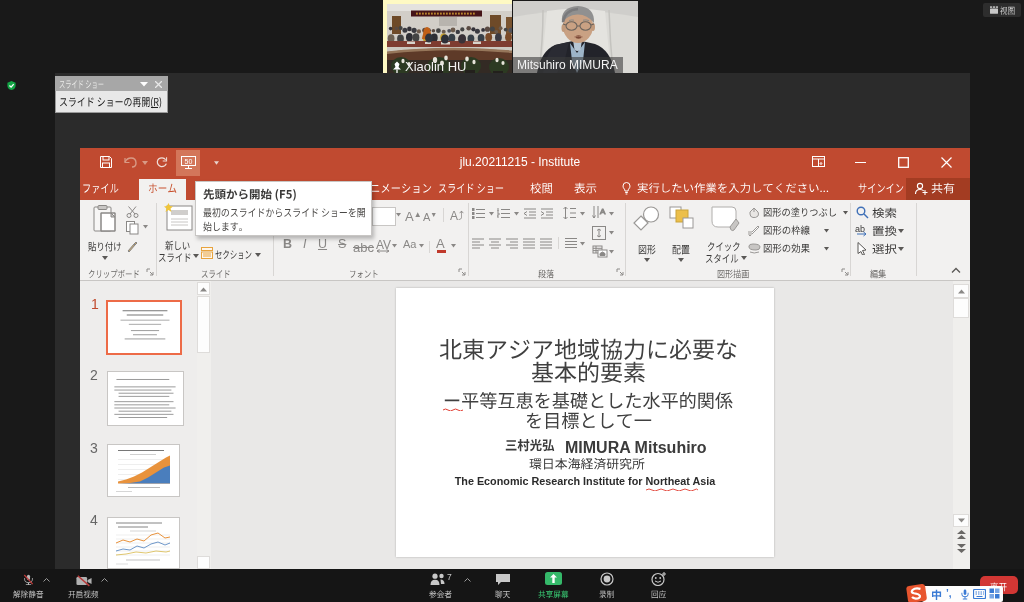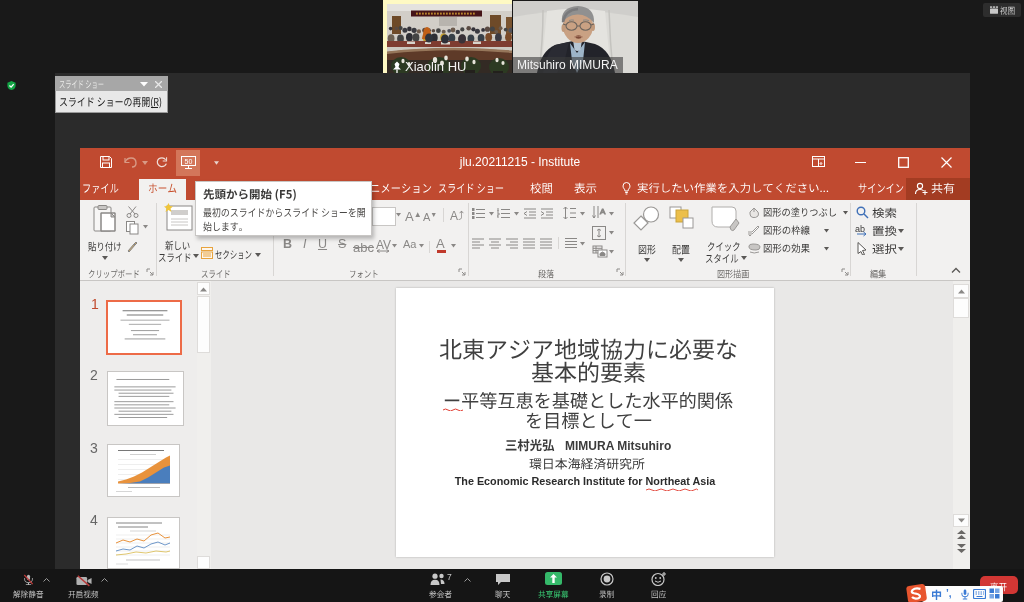--- a/index.html
+++ b/index.html
@@ -609,21 +609,21 @@
   </svg>
 <svg style="position:absolute;left:443.0px;top:388.5px;overflow:visible" width="290" height="23">
     <path transform="translate(0,18.5)" d="M1.8 -8V-6.2C2.4 -6.3 3.4 -6.3 4.4 -6.3C5.7 -6.3 13 -6.3 14.3 -6.3C15.1 -6.3 15.9 -6.2 16.3 -6.2V-8C15.9 -8 15.2 -7.9 14.3 -7.9C13 -7.9 5.7 -7.9 4.4 -7.9C3.4 -7.9 2.4 -8 1.8 -8Z M21.3 -11.7C22 -10.3 22.7 -8.5 23 -7.4L24.2 -7.8C24 -8.9 23.2 -10.7 22.5 -12ZM31.8 -12.1C31.4 -10.8 30.5 -8.9 29.8 -7.7L31 -7.3C31.7 -8.4 32.6 -10.2 33.3 -11.7ZM19.1 -6.4V-5.1H26.5V1.5H27.9V-5.1H35.3V-6.4H27.9V-12.9H34.3V-14.3H20V-12.9H26.5V-6.4Z M46.7 -15.6C46.2 -14.1 45.2 -12.6 44.1 -11.6L44.6 -11.3V-10H38.9V-8.9H44.6V-7.2H37.1V-6H48.3V-4.3H37.7V-3.1H48.3V-0.2C48.3 0.1 48.2 0.1 47.9 0.2C47.6 0.2 46.5 0.2 45.3 0.1C45.5 0.5 45.7 1.1 45.8 1.5C47.3 1.5 48.3 1.4 48.9 1.3C49.5 1 49.7 0.6 49.7 -0.2V-3.1H53.1V-4.3H49.7V-6H53.6V-7.2H46V-8.9H51.9V-10H46V-11.3H45.7C46.1 -11.7 46.5 -12.2 46.8 -12.8H48.1C48.6 -12.1 49.1 -11.2 49.3 -10.6L50.5 -11.1C50.3 -11.6 49.9 -12.2 49.5 -12.8H53.4V-14H47.5C47.7 -14.4 47.9 -14.9 48 -15.3ZM40.3 -2.3C41.5 -1.5 42.8 -0.4 43.4 0.5L44.4 -0.4C43.8 -1.2 42.5 -2.4 41.3 -3.1ZM39.6 -15.6C39 -14 38 -12.4 36.9 -11.3C37.2 -11.1 37.7 -10.7 38 -10.5C38.6 -11.1 39.2 -11.9 39.7 -12.8H40.4C40.8 -12.1 41.1 -11.2 41.2 -10.7L42.4 -11.2C42.3 -11.6 42.1 -12.2 41.8 -12.8H45.1V-14H40.4C40.6 -14.4 40.8 -14.8 40.9 -15.3Z M55.3 -0.6V0.6H71.6V-0.6H67.1C67.5 -3.2 68 -7.3 68.3 -10.3H60.9L61.4 -13H71.1V-14.4H55.9V-13H60C59.4 -9.8 58.5 -5.5 57.8 -3L59.3 -2.8L59.5 -3.8H66.1C66 -2.6 65.8 -1.6 65.7 -0.6ZM60.7 -9.1H66.8C66.6 -7.8 66.5 -6.4 66.3 -5.1H59.8C60.1 -6.3 60.4 -7.7 60.7 -9.1Z M78 -3.6V-0.6C78 0.9 78.5 1.2 80.4 1.2C80.8 1.2 83.4 1.2 83.8 1.2C85.3 1.2 85.7 0.7 85.9 -1.4C85.5 -1.5 85 -1.7 84.7 -1.9C84.6 -0.3 84.5 -0 83.7 -0C83.1 -0 80.9 -0 80.5 -0C79.5 -0 79.4 -0.1 79.4 -0.6V-3.6ZM85.5 -3.1C86.8 -2 88.2 -0.4 88.7 0.7L89.9 0C89.4 -1.1 87.9 -2.7 86.6 -3.7ZM75.7 -3.6C75.3 -2.2 74.5 -0.8 73.2 0L74.3 0.9C75.7 -0 76.4 -1.7 76.9 -3.2ZM76.6 -7.7H80.9V-6.1H76.6ZM82.2 -7.7H86.5V-6.1H82.2ZM76.6 -10.2H80.9V-8.7H76.6ZM82.2 -10.2H86.5V-8.7H82.2ZM74 -14V-12.7H80.9V-11.3H75.3V-5H80.1L79.3 -4.3C80.5 -3.6 81.8 -2.6 82.5 -1.9L83.4 -2.8C82.8 -3.5 81.4 -4.5 80.3 -5H87.8V-11.3H82.2V-12.7H89.1V-14H82.2V-15.5H80.9V-14Z M106.6 -8.2 106 -9.5C105.5 -9.3 105.1 -9.1 104.6 -8.8C103.6 -8.4 102.5 -7.9 101.3 -7.3C101 -8.4 100 -9 98.8 -9C98.1 -9 97 -8.8 96.3 -8.3C96.9 -9.1 97.5 -10.2 98 -11.2C99.9 -11.2 102.2 -11.4 104 -11.7L104 -13.1C102.3 -12.7 100.3 -12.6 98.5 -12.5C98.7 -13.4 98.9 -14.1 99 -14.6L97.5 -14.8C97.5 -14.1 97.3 -13.2 97 -12.5L95.9 -12.4C95 -12.4 93.8 -12.5 92.8 -12.6V-11.2C93.8 -11.2 95 -11.1 95.8 -11.1H96.6C95.9 -9.6 94.7 -7.7 92.4 -5.5L93.6 -4.6C94.2 -5.3 94.7 -6 95.3 -6.5C96.1 -7.3 97.2 -7.8 98.4 -7.8C99.2 -7.8 99.8 -7.5 100 -6.7C97.9 -5.5 95.7 -4.2 95.7 -2C95.7 0.3 97.8 0.8 100.4 0.8C102 0.8 104 0.7 105.4 0.5L105.4 -1C103.8 -0.7 101.9 -0.5 100.5 -0.5C98.6 -0.5 97.2 -0.8 97.2 -2.2C97.2 -3.4 98.4 -4.4 100.1 -5.3C100.1 -4.3 100 -3.1 100 -2.4H101.4L101.3 -6C102.7 -6.6 104 -7.2 105 -7.6C105.5 -7.8 106.2 -8 106.6 -8.2Z M121.2 -15.5V-13.7H114.6V-15.5H113.2V-13.7H110.4V-12.6H113.2V-6.6H109.6V-5.5H113.6C112.5 -4.1 110.9 -3 109.4 -2.4C109.7 -2.1 110.1 -1.6 110.3 -1.3C112.1 -2.1 113.9 -3.7 115.1 -5.5H120.8C121.9 -3.8 123.7 -2.3 125.4 -1.5C125.6 -1.8 126 -2.3 126.3 -2.6C124.8 -3.2 123.2 -4.2 122.2 -5.5H126.1V-6.6H122.6V-12.6H125.3V-13.7H122.6V-15.5ZM114.6 -12.6H121.2V-11.3H114.6ZM117.1 -4.9V-3.3H113.4V-2.2H117.1V-0.2H111V1H124.8V-0.2H118.5V-2.2H122.3V-3.3H118.5V-4.9ZM114.6 -10.3H121.2V-9H114.6ZM114.6 -8H121.2V-6.6H114.6Z M135.9 -15.5V-13.5H134V-14.4H127.7V-13.2H129.8C129.6 -11.7 129.3 -10.2 129 -8.8C128.6 -7.4 128.1 -6 127.4 -5C127.7 -4.7 128.1 -4.1 128.2 -3.8C128.5 -4.2 128.8 -4.7 129 -5.2V0.6H130.2V-1H133.5V-8.9H130.3C130.6 -10.2 130.9 -11.7 131.1 -13.2H134V-12.3H135.6C135.1 -11.1 134.3 -9.9 133.5 -9.2C133.7 -9 134 -8.5 134.1 -8.3C134.8 -8.9 135.4 -9.8 135.9 -10.8V-7.8H137.1V-10.8C137.5 -10.4 138 -9.9 138.2 -9.6L138.8 -10.4C138.5 -10.7 137.5 -11.6 137.1 -11.9V-12.3H138.7V-13.5H137.1V-15.5ZM130.2 -7.6H132.3V-2.2H130.2ZM135.4 -5.1C135.2 -2.9 134.7 -0.6 132.8 0.6C133.1 0.8 133.5 1.2 133.7 1.5C134.8 0.7 135.5 -0.3 135.9 -1.6C136.9 0.6 138.5 1.2 140.9 1.2H144.1C144.1 0.8 144.3 0.3 144.5 -0C143.9 -0 141.3 -0 140.9 -0C140.5 -0 140 -0.1 139.6 -0.1V-2.7H143.2V-3.8H139.6V-6H142.6C142.4 -5.6 142.2 -5.1 142.1 -4.7L143.1 -4.3C143.5 -5 143.9 -6.1 144.2 -7L143.3 -7.3L143.1 -7.2H133.9V-6H138.4V-0.5C137.5 -0.9 136.8 -1.8 136.4 -3.2C136.5 -3.8 136.6 -4.5 136.6 -5.1ZM140.9 -15.5V-13.5H139.1V-12.3H140.5C140 -11.1 139.1 -9.8 138.2 -9.2C138.5 -9 138.7 -8.6 138.9 -8.3C139.6 -8.9 140.3 -9.9 140.9 -11V-7.8H142V-10.9C142.5 -9.9 143.1 -8.9 143.8 -8.3C143.9 -8.6 144.3 -9 144.5 -9.2C143.7 -9.8 142.9 -11.1 142.4 -12.3H144.2V-13.5H142V-15.5Z M150.6 -14.4 149.2 -13.8C150 -11.8 151 -9.6 151.8 -8.1C149.9 -6.7 148.7 -5.2 148.7 -3.3C148.7 -0.5 151.1 0.5 154.6 0.5C156.8 0.5 158.9 0.3 160.3 0.1V-1.6C158.9 -1.2 156.5 -1 154.5 -1C151.6 -1 150.2 -1.9 150.2 -3.5C150.2 -4.9 151.2 -6.1 152.9 -7.2C154.7 -8.4 157.2 -9.6 158.4 -10.3C158.9 -10.5 159.4 -10.8 159.8 -11L159 -12.4C158.6 -12 158.2 -11.8 157.7 -11.5C156.7 -10.9 154.8 -10 153.1 -8.9C152.3 -10.4 151.3 -12.4 150.6 -14.4Z M169.3 -14.4 167.5 -14.4C167.6 -13.9 167.6 -13.2 167.6 -12.5C167.6 -10.6 167.5 -5.9 167.5 -3.2C167.5 -0.2 169.3 0.9 171.9 0.9C175.9 0.9 178.2 -1.4 179.5 -3.1L178.4 -4.4C177.1 -2.5 175.2 -0.6 171.9 -0.6C170.2 -0.6 169 -1.3 169 -3.3C169 -6.1 169.1 -10.5 169.2 -12.5C169.2 -13.2 169.2 -13.8 169.3 -14.4Z M191 -8.9V-7.5C192.2 -7.7 193.3 -7.7 194.4 -7.7C195.5 -7.7 196.5 -7.6 197.5 -7.5L197.5 -8.9C196.5 -9 195.4 -9.1 194.4 -9.1C193.2 -9.1 192 -9 191 -8.9ZM191.4 -4.4 190.1 -4.6C189.9 -3.8 189.8 -3.1 189.8 -2.4C189.8 -0.5 191.3 0.4 194.2 0.4C195.5 0.4 196.7 0.2 197.7 0.1L197.8 -1.4C196.7 -1.2 195.4 -1 194.2 -1C191.6 -1 191.2 -1.9 191.2 -2.8C191.2 -3.2 191.3 -3.8 191.4 -4.4ZM185.3 -11.5C184.7 -11.5 184 -11.5 183.1 -11.6L183.2 -10.2C183.8 -10.1 184.5 -10.1 185.3 -10.1C185.8 -10.1 186.4 -10.1 187 -10.1C186.8 -9.5 186.6 -8.8 186.5 -8.2C185.8 -5.5 184.5 -1.8 183.4 0.1L185 0.7C186 -1.4 187.2 -5.2 187.9 -7.8C188.1 -8.6 188.3 -9.5 188.4 -10.3C189.7 -10.4 191 -10.6 192.2 -10.9V-12.4C191.1 -12.1 189.9 -11.9 188.7 -11.7L189 -13.1C189.1 -13.4 189.2 -14.2 189.3 -14.6L187.6 -14.7C187.6 -14.3 187.6 -13.7 187.5 -13.2C187.5 -12.8 187.4 -12.2 187.3 -11.6C186.6 -11.5 185.9 -11.5 185.3 -11.5Z M200.4 -10.8V-9.4H205.2C204.3 -5.7 202.3 -2.9 200 -1.4C200.3 -1.2 200.8 -0.6 201.1 -0.3C203.7 -2.1 205.9 -5.6 206.9 -10.5L205.9 -10.9L205.7 -10.8ZM215.1 -12.5C214 -11.1 212.2 -9.2 210.8 -7.9C210.1 -9.2 209.6 -10.7 209.2 -12.1V-15.5H207.8V-0.5C207.8 -0.1 207.7 -0 207.3 0C207 0 205.8 0 204.5 -0C204.7 0.4 205 1.1 205 1.5C206.7 1.5 207.8 1.4 208.4 1.2C209 0.9 209.2 0.5 209.2 -0.5V-8.5C210.7 -4.6 212.9 -1.5 216 0.1C216.3 -0.4 216.7 -0.9 217.1 -1.2C214.6 -2.3 212.8 -4.3 211.3 -6.8C212.9 -8.1 214.9 -10 216.3 -11.6Z M220.7 -11.7C221.4 -10.3 222.1 -8.5 222.4 -7.4L223.7 -7.8C223.4 -8.9 222.7 -10.7 221.9 -12ZM231.2 -12.1C230.8 -10.8 230 -8.9 229.3 -7.7L230.5 -7.3C231.2 -8.4 232 -10.2 232.7 -11.7ZM218.5 -6.4V-5.1H225.9V1.5H227.3V-5.1H234.8V-6.4H227.3V-12.9H233.8V-14.3H219.5V-12.9H225.9V-6.4Z M245.7 -7.8C246.7 -6.5 247.9 -4.6 248.5 -3.5L249.6 -4.2C249 -5.3 247.8 -7.1 246.7 -8.4ZM240 -15.6C239.9 -14.7 239.6 -13.5 239.3 -12.6H237.3V1H238.5V-0.5H243.6V-12.6H240.5C240.9 -13.4 241.2 -14.4 241.5 -15.3ZM238.5 -11.3H242.3V-7.4H238.5ZM238.5 -1.7V-6.2H242.3V-1.7ZM246.5 -15.6C246 -13.1 245 -10.5 243.7 -8.9C244 -8.7 244.6 -8.3 244.9 -8.1C245.5 -9 246.1 -10.1 246.6 -11.3H251.2C251 -3.9 250.7 -1.1 250.1 -0.4C249.9 -0.2 249.7 -0.1 249.3 -0.1C248.9 -0.1 247.8 -0.1 246.6 -0.2C246.9 0.1 247.1 0.7 247.1 1.1C248.1 1.1 249.2 1.2 249.8 1.1C250.4 1.1 250.8 0.9 251.3 0.4C252 -0.6 252.2 -3.4 252.5 -11.9C252.5 -12.1 252.5 -12.6 252.5 -12.6H247.1C247.3 -13.5 247.6 -14.4 247.8 -15.3Z M269.7 -14.7H263.7V-8.7H269.1V-0.2C269.1 0.1 269 0.1 268.8 0.2L267.1 0.1C267.3 -0.1 267.5 -0.3 267.6 -0.5C265.7 -0.8 264.4 -1.8 263.6 -3.1H267.6V-4.1H263.4V-4.3V-5.6H267.3V-6.6H265.2L266.1 -8.1L264.9 -8.5C264.7 -8 264.3 -7.2 264 -6.6H261.7C261.5 -7.2 261.1 -7.9 260.6 -8.5L259.6 -8.2C259.9 -7.7 260.2 -7.1 260.4 -6.6H258.4V-5.6H262.1V-4.3V-4.1H258.2V-3.1H261.9C261.5 -2.1 260.5 -1 258 -0.3C258.2 -0.1 258.6 0.3 258.8 0.6C261.2 -0.2 262.3 -1.2 262.9 -2.2C263.7 -0.9 265.1 0.1 266.8 0.6L267 0.2C267.2 0.6 267.3 1.1 267.4 1.5C268.5 1.5 269.3 1.5 269.8 1.2C270.3 1 270.4 0.6 270.4 -0.2V-14.7ZM260.8 -11.3V-9.8H256.8V-11.3ZM260.8 -12.3H256.8V-13.7H260.8ZM269.1 -11.3V-9.7H265V-11.3ZM269.1 -12.3H265V-13.7H269.1ZM255.4 -14.7V1.5H256.8V-8.8H262.1V-14.7Z M285.5 -3.1C286.5 -2 287.7 -0.4 288.2 0.7L289.3 0C288.8 -1 287.6 -2.6 286.6 -3.7ZM279.7 -3.7C279.1 -2.5 278.1 -1 277.1 0C277.4 0.2 277.8 0.5 278.1 0.7C279.1 -0.3 280.2 -1.9 280.9 -3.3ZM277.9 -10.1C279.1 -9.3 280.7 -8.2 281.5 -7.3L280.3 -6.1L277.2 -6L277.4 -4.7L282.5 -4.9V1.5H283.8V-5L287.8 -5.1C288.1 -4.7 288.3 -4.3 288.5 -3.9L289.7 -4.5C289.1 -5.7 287.8 -7.4 286.6 -8.7L285.5 -8.2C286 -7.6 286.5 -7 287 -6.3L282 -6.2C283.7 -7.7 285.5 -9.7 286.9 -11.4L285.6 -12C284.8 -10.9 283.6 -9.5 282.4 -8.2C282 -8.7 281.4 -9.2 280.7 -9.6C281.6 -10.6 282.6 -11.8 283.4 -12.9L283.3 -13C285.2 -13.2 287 -13.6 288.4 -14L287.5 -15.1C285.2 -14.4 281.2 -13.9 277.8 -13.6C278 -13.3 278.1 -12.8 278.2 -12.5C279.3 -12.5 280.5 -12.6 281.6 -12.8C281.1 -11.9 280.5 -11 279.8 -10.3C279.4 -10.5 279 -10.8 278.7 -11ZM276.5 -15.4C275.6 -12.6 273.9 -9.8 272.2 -8C272.5 -7.6 272.8 -6.9 273 -6.6C273.6 -7.3 274.3 -8.2 274.9 -9.1V1.5H276.2V-11.4C276.8 -12.6 277.3 -13.8 277.8 -15Z" fill="#404040"></path>
   </svg>
 <svg style="position:absolute;left:524.5px;top:408.5px;overflow:visible" width="127" height="23">
     <path transform="translate(0,18.5)" d="M16 -8.2 15.4 -9.5C14.9 -9.3 14.4 -9.1 13.9 -8.8C13 -8.4 11.9 -7.9 10.6 -7.3C10.3 -8.4 9.4 -9 8.2 -9C7.4 -9 6.4 -8.8 5.7 -8.3C6.3 -9.1 6.9 -10.2 7.3 -11.2C9.3 -11.2 11.5 -11.4 13.3 -11.7L13.3 -13.1C11.6 -12.7 9.7 -12.6 7.8 -12.5C8.1 -13.4 8.2 -14.1 8.3 -14.6L6.9 -14.8C6.8 -14.1 6.7 -13.2 6.4 -12.5L5.2 -12.4C4.4 -12.4 3.1 -12.5 2.1 -12.6V-11.2C3.1 -11.2 4.3 -11.1 5.1 -11.1H5.9C5.2 -9.6 4 -7.7 1.7 -5.5L3 -4.6C3.6 -5.3 4.1 -6 4.6 -6.5C5.4 -7.3 6.6 -7.8 7.7 -7.8C8.5 -7.8 9.2 -7.5 9.4 -6.7C7.3 -5.5 5.1 -4.2 5.1 -2C5.1 0.3 7.2 0.8 9.8 0.8C11.3 0.8 13.4 0.7 14.7 0.5L14.8 -1C13.2 -0.7 11.2 -0.5 9.8 -0.5C8 -0.5 6.5 -0.8 6.5 -2.2C6.5 -3.4 7.7 -4.4 9.4 -5.3C9.4 -4.3 9.4 -3.1 9.4 -2.4H10.8L10.7 -6C12.1 -6.6 13.4 -7.2 14.4 -7.6C14.9 -7.8 15.5 -8 16 -8.2Z M22.4 -8.7H31.9V-5.6H22.4ZM22.4 -10V-13H31.9V-10ZM22.4 -4.3H31.9V-1.2H22.4ZM21 -14.4V1.4H22.4V0.1H31.9V1.4H33.3V-14.4Z M44.2 -6.7V-5.7H52.7V-6.7ZM50.3 -2.1C51.2 -1.2 52.3 0.1 52.8 0.9L53.8 0.1C53.3 -0.7 52.2 -1.8 51.2 -2.7ZM45.2 -2.8C44.6 -1.8 43.5 -0.7 42.4 0C42.7 0.2 43.1 0.6 43.3 0.8C44.4 0.1 45.5 -1.1 46.2 -2.2ZM43.7 -12.3V-7.8H53.2V-12.3H50.3V-13.6H53.7V-14.7H43.2V-13.6H46.4V-12.3ZM47.5 -13.6H49.2V-12.3H47.5ZM43.1 -4.3V-3.2H47.7V0.1C47.7 0.3 47.6 0.3 47.4 0.4C47.2 0.4 46.5 0.4 45.6 0.3C45.8 0.7 46 1.1 46.1 1.5C47.2 1.5 47.9 1.5 48.4 1.3C48.9 1.1 49 0.7 49 0.1V-3.2H53.7V-4.3ZM44.9 -11.2H46.5V-8.9H44.9ZM47.5 -11.2H49.2V-8.9H47.5ZM50.2 -11.2H52V-8.9H50.2ZM39.7 -15.5V-11.5H37.2V-10.2H39.6C39.1 -7.7 38 -4.8 36.8 -3.2C37 -2.9 37.4 -2.4 37.5 -2C38.3 -3.2 39.1 -5.2 39.7 -7.2V1.5H41V-7.3C41.5 -6.4 42.2 -5.3 42.4 -4.6L43.2 -5.7C42.9 -6.2 41.5 -8.3 41 -9V-10.2H43V-11.5H41V-15.5Z M60 -14.4 58.5 -13.8C59.4 -11.8 60.3 -9.6 61.2 -8.1C59.2 -6.7 58 -5.2 58 -3.3C58 -0.5 60.5 0.5 63.9 0.5C66.2 0.5 68.3 0.3 69.6 0.1V-1.6C68.2 -1.2 65.8 -1 63.8 -1C61 -1 59.5 -1.9 59.5 -3.5C59.5 -4.9 60.6 -6.1 62.2 -7.2C64 -8.4 66.5 -9.6 67.8 -10.3C68.3 -10.5 68.7 -10.8 69.1 -11L68.4 -12.4C68 -12 67.6 -11.8 67.1 -11.5C66.1 -10.9 64.1 -10 62.4 -8.9C61.6 -10.4 60.7 -12.4 60 -14.4Z M78.7 -14.4 76.9 -14.4C77 -13.9 77 -13.2 77 -12.5C77 -10.6 76.8 -5.9 76.8 -3.2C76.8 -0.2 78.6 0.9 81.2 0.9C85.2 0.9 87.5 -1.4 88.8 -3.1L87.8 -4.4C86.5 -2.5 84.6 -0.6 81.3 -0.6C79.6 -0.6 78.3 -1.3 78.3 -3.3C78.3 -6.1 78.4 -10.5 78.5 -12.5C78.5 -13.2 78.6 -13.8 78.7 -14.4Z M92.2 -12.3 92.4 -10.7C94.3 -11.1 98.9 -11.5 100.9 -11.8C99.2 -10.7 97.5 -8.4 97.5 -5.5C97.5 -1.4 101.3 0.4 104.7 0.6L105.2 -1C102.2 -1.1 98.9 -2.2 98.9 -5.8C98.9 -8 100.5 -10.8 103.1 -11.7C104 -12 105.6 -12 106.6 -12V-13.5C105.4 -13.4 103.7 -13.3 101.7 -13.1C98.4 -12.9 95 -12.5 93.8 -12.4C93.5 -12.3 92.9 -12.3 92.2 -12.3Z M109.6 -8V-6.5H126.2V-8Z" fill="#404040"></path>
   </svg>
 <svg style="position:absolute;left:505.0px;top:437.0px;overflow:visible" width="49" height="16">
     <path transform="translate(0,13.0)" d="M1.5 -9.8V-8.2H10.9V-9.8ZM2.3 -5.6V-4H9.9V-5.6ZM0.8 -1.2V0.4H11.5V-1.2Z M18.4 -5.3C19 -4.4 19.6 -3.1 19.7 -2.2L21.1 -2.9C20.9 -3.8 20.2 -5 19.6 -5.9ZM21.6 -11V-8.4H18.3V-6.9H21.6V-0.8C21.6 -0.5 21.5 -0.5 21.3 -0.5C21 -0.4 20.3 -0.4 19.5 -0.5C19.7 -0 19.9 0.7 20 1.2C21.1 1.2 21.9 1.1 22.4 0.9C23 0.6 23.1 0.2 23.1 -0.8V-6.9H24.4V-8.4H23.1V-11ZM14.8 -11V-8.4H12.9V-6.9H14.7C14.2 -5.3 13.4 -3.6 12.6 -2.5C12.8 -2.1 13.2 -1.5 13.3 -1C13.9 -1.8 14.4 -2.8 14.8 -4V1.2H16.3V-4.2C16.6 -3.7 17 -3 17.2 -2.6L18.1 -3.9C17.8 -4.3 16.7 -5.7 16.3 -6.1V-6.9H17.9V-8.4H16.3V-11Z M26.2 -10C26.7 -8.9 27.3 -7.6 27.5 -6.7L28.9 -7.3C28.7 -8.2 28.1 -9.5 27.5 -10.5ZM34.2 -10.6C33.9 -9.5 33.3 -8.2 32.8 -7.3L34.1 -6.8C34.6 -7.6 35.2 -8.9 35.8 -10ZM30.1 -11V-6.3H25.3V-4.8H28.3C28.2 -2.7 27.8 -1.1 25 -0.2C25.3 0.1 25.7 0.8 25.9 1.2C29.1 0 29.7 -2.1 29.9 -4.8H31.7V-0.9C31.7 0.6 32 1.1 33.4 1.1C33.7 1.1 34.6 1.1 34.9 1.1C36.1 1.1 36.5 0.5 36.7 -1.8C36.3 -1.9 35.6 -2.1 35.3 -2.4C35.3 -0.6 35.2 -0.3 34.8 -0.3C34.6 -0.3 33.8 -0.3 33.6 -0.3C33.2 -0.3 33.2 -0.4 33.2 -0.9V-4.8H36.5V-6.3H31.6V-11Z M38.2 -7.6C38.1 -6.1 37.8 -4.3 37.6 -3.2L39.1 -2.9L39.2 -3.5H40.9C40.8 -1.6 40.6 -0.7 40.3 -0.5C40.2 -0.4 40.1 -0.3 39.9 -0.3C39.6 -0.3 39 -0.3 38.4 -0.4C38.7 0 38.9 0.7 38.9 1.1C39.5 1.2 40.2 1.2 40.5 1.1C41 1.1 41.3 0.9 41.6 0.6C42 0.1 42.2 -1.2 42.5 -4.2C42.5 -4.4 42.5 -4.9 42.5 -4.9H39.4L39.5 -6.2H42.4V-10.5H37.9V-9.1H41V-7.6ZM46.1 -4.7C46.6 -3.7 47 -2.5 47.2 -1.3L44.6 -1.1C45.3 -3.8 46 -7.4 46.4 -10.5L44.7 -10.7C44.4 -7.7 43.8 -3.8 43.1 -1L42.2 -0.9L42.4 0.7L47.5 0.1C47.6 0.5 47.7 0.9 47.7 1.2L49.2 0.8C49 -0.9 48.3 -3.3 47.5 -5.1Z" fill="#3b3b3b"></path>
   </svg>
-<div class="abs" style="left:565px;top:439px;font-size:12px;font-weight:bold;color:#3b3b3b">MIMURA Mitsuhiro</div>
+<div class="abs" style="left:565px;top:439px;font-size:16px;font-weight:bold;color:#3b3b3b">MIMURA Mitsuhiro</div>
 <svg style="position:absolute;left:529.1px;top:455.5px;overflow:visible" width="116" height="16">
     <path transform="translate(0,12.5)" d="M4.5 -6.8V-6H12.4V-6.8ZM6.1 -4.6H10.6V-3.4H6.1ZM9.7 -9.4H10.9V-8.2H9.7ZM7.8 -9.4H9V-8.2H7.8ZM5.9 -9.4H7.1V-8.2H5.9ZM5.1 -10.1V-7.5H11.8V-10.1ZM0.4 -1.8 0.7 -0.9C1.8 -1.2 3.4 -1.7 4.9 -2.1L4.7 -2.9L3.1 -2.5V-5.2H4.4V-6H3.1V-8.8H4.6V-9.6H0.6V-8.8H2.2V-6H0.7V-5.2H2.2V-2.2ZM11.4 -2.5C11 -2.2 10.2 -1.7 9.7 -1.4C9.3 -1.8 9.1 -2.2 8.8 -2.6H11.5V-5.3H5.3V-2.6H7.6C6.5 -1.7 4.9 -0.9 3.6 -0.4C3.7 -0.2 4 0.1 4.1 0.3C5.1 -0.1 6.2 -0.6 7.1 -1.3V1H8V-2L8.2 -2.2C9 -0.7 10.2 0.5 11.7 1C11.9 0.8 12.2 0.4 12.4 0.3C11.5 0 10.8 -0.4 10.2 -0.9C10.8 -1.2 11.5 -1.6 12.1 -2Z M16.1 -4.4H22.6V-0.9H16.1ZM16.1 -5.3V-8.7H22.6V-5.3ZM15.1 -9.7V0.9H16.1V0.1H22.6V0.8H23.6V-9.7Z M31.7 -10.5V-7.9H26.6V-6.9H31.1C30 -4.8 28.1 -2.7 26.1 -1.8C26.4 -1.6 26.7 -1.2 26.8 -1C28.7 -2.1 30.5 -3.9 31.7 -6.1V-2.3H29.1V-1.3H31.7V1H32.7V-1.3H35.1V-2.3H32.7V-6.1C33.8 -3.9 35.6 -2 37.5 -1C37.7 -1.3 38 -1.6 38.3 -1.8C36.2 -2.8 34.4 -4.8 33.3 -6.9H37.8V-7.9H32.7V-10.5Z M39.8 -9.7C40.5 -9.3 41.4 -8.7 41.9 -8.3L42.5 -9C42 -9.5 41.1 -10 40.3 -10.4ZM39.1 -6.4C39.9 -6 40.9 -5.5 41.3 -5L41.9 -5.8C41.4 -6.2 40.5 -6.7 39.7 -7ZM39.4 0.3 40.3 0.8C40.9 -0.3 41.7 -1.9 42.2 -3.2L41.4 -3.8C40.8 -2.3 40 -0.7 39.4 0.3ZM44.3 -10.5C43.9 -9 43.1 -7.6 42.2 -6.7C42.4 -6.5 42.8 -6.3 43 -6.1C43.5 -6.6 44 -7.3 44.4 -8.1H50.9V-8.9H44.8C45 -9.4 45.1 -9.8 45.3 -10.3ZM43.9 -7C43.9 -6.2 43.7 -5.3 43.6 -4.4H42.3V-3.5H43.5C43.3 -2.3 43.1 -1.1 42.9 -0.3L43.9 -0.2L44 -0.8H48.8C48.7 -0.3 48.6 -0.1 48.5 0C48.3 0.2 48.2 0.2 48 0.2C47.7 0.2 47.1 0.2 46.5 0.2C46.6 0.4 46.7 0.7 46.7 1C47.4 1 48 1 48.4 1C48.8 0.9 49 0.8 49.3 0.5C49.5 0.3 49.6 -0.1 49.7 -0.8H51V-1.6H49.8C49.9 -2.1 49.9 -2.8 50 -3.5H51.1V-4.4H50L50.1 -6.5C50.1 -6.6 50.1 -7 50.1 -7ZM44.8 -6.1H46.5L46.3 -4.4H44.5ZM47.3 -6.1H49.2L49.1 -4.4H47.1ZM44.4 -3.5H46.2L46 -1.6H44.1ZM47.1 -3.5H49.1C49 -2.7 49 -2.1 48.9 -1.6H46.8Z M55.3 -3.2C55.7 -2.5 56 -1.5 56.1 -0.9L56.9 -1.2C56.7 -1.8 56.4 -2.7 56 -3.4ZM52.7 -3.4C52.5 -2.2 52.3 -1.1 51.8 -0.4C52 -0.3 52.4 -0.1 52.6 -0C53 -0.8 53.3 -2 53.5 -3.2ZM62 -9C61.6 -8.2 61 -7.5 60.2 -6.9C59.5 -7.5 59 -8.2 58.6 -9ZM56.9 -9.9V-9H58.2L57.7 -8.8C58.1 -7.9 58.7 -7 59.5 -6.3C58.6 -5.8 57.6 -5.3 56.6 -5.1C56.8 -4.9 57 -4.5 57.1 -4.3C58.3 -4.6 59.3 -5.1 60.3 -5.7C61.2 -5.1 62.3 -4.6 63.4 -4.3C63.6 -4.5 63.8 -4.9 64 -5.1C62.9 -5.3 61.9 -5.7 61 -6.3C62 -7.2 62.8 -8.2 63.3 -9.6L62.7 -9.9L62.5 -9.9ZM59.8 -4.9V-3.1H57.4V-2.3H59.8V-0.2H56.5V0.6H63.9V-0.2H60.8V-2.3H63.3V-3.1H60.8V-4.9ZM51.9 -4.9 52 -4 54 -4.2V1H54.9V-4.2L55.9 -4.3C56 -4 56.1 -3.8 56.2 -3.6L56.9 -3.9C56.7 -4.5 56.2 -5.6 55.7 -6.4L55 -6.2C55.2 -5.8 55.4 -5.4 55.6 -5L53.7 -5C54.6 -6.1 55.5 -7.5 56.3 -8.7L55.5 -9.1C55.1 -8.4 54.7 -7.6 54.1 -6.8C53.9 -7.1 53.7 -7.4 53.4 -7.7C53.9 -8.3 54.4 -9.3 54.9 -10.2L54 -10.5C53.7 -9.8 53.3 -8.9 52.9 -8.2L52.5 -8.5L52 -7.9C52.6 -7.4 53.3 -6.6 53.7 -6.1C53.4 -5.7 53.1 -5.3 52.8 -4.9Z M65.5 -9.7C66.4 -9.3 67.4 -8.8 67.9 -8.3L68.4 -9.1C67.9 -9.5 66.9 -10.1 66.1 -10.4ZM64.9 -6.3C65.7 -6 66.7 -5.4 67.2 -5L67.8 -5.8C67.2 -6.2 66.2 -6.7 65.4 -7ZM65.2 0.2 66.1 0.8C66.8 -0.4 67.6 -1.9 68.3 -3.2L67.5 -3.8C66.8 -2.4 65.9 -0.8 65.2 0.2ZM72.1 -10.5V-9.2H68.5V-8.4H69.8C70.4 -7.6 71 -7 71.7 -6.6C70.7 -6.1 69.4 -5.8 68.1 -5.5C68.3 -5.3 68.5 -4.9 68.6 -4.7C70.1 -5 71.4 -5.5 72.6 -6.1C73.7 -5.5 74.9 -5.1 76.3 -4.8C76.4 -5.1 76.7 -5.5 76.9 -5.7C75.6 -5.9 74.5 -6.2 73.5 -6.6C74.2 -7.1 74.7 -7.7 75.2 -8.4H76.6V-9.2H73V-10.5ZM74.1 -8.4C73.7 -7.8 73.2 -7.4 72.6 -7C72 -7.4 71.4 -7.8 70.9 -8.4ZM74.6 -3.4V-2.2H70.5C70.5 -2.6 70.5 -3 70.5 -3.3V-3.4ZM69.6 -4.9V-3.3C69.6 -2.1 69.4 -0.5 67.9 0.6C68.2 0.7 68.5 1 68.7 1.1C69.6 0.4 70.1 -0.5 70.3 -1.4H74.6V1H75.5V-4.9H74.6V-4.2H70.5V-4.9Z M87.2 -8.9V-5.3H85.1V-8.9ZM82.8 -5.3V-4.4H84.2C84.2 -2.7 83.9 -0.8 82.5 0.5C82.8 0.6 83.1 0.9 83.3 1.1C84.7 -0.4 85.1 -2.5 85.1 -4.4H87.2V1H88.2V-4.4H89.6V-5.3H88.2V-8.9H89.4V-9.8H83.1V-8.9H84.2V-5.3ZM77.9 -9.8V-9H79.5C79.2 -7.1 78.6 -5.3 77.7 -4.1C77.8 -3.9 78 -3.3 78.1 -3.1C78.3 -3.4 78.6 -3.8 78.8 -4.1V0.4H79.6V-0.6H82.2V-6H79.6C80 -6.9 80.2 -7.9 80.4 -9H82.4V-9.8ZM79.6 -5.1H81.4V-1.4H79.6Z M95.3 -5.5V-4V-3.9H91.6V-3H95.2C94.9 -1.9 93.9 -0.6 90.7 0.3C90.9 0.5 91.2 0.8 91.3 1C94.9 0.1 95.9 -1.6 96.2 -3H98.6V-0.4C98.6 0.7 98.9 0.9 99.9 0.9C100.1 0.9 101 0.9 101.2 0.9C102.2 0.9 102.4 0.5 102.5 -1.5C102.3 -1.5 101.8 -1.7 101.6 -1.9C101.6 -0.2 101.5 0 101.1 0C101 0 100.2 0 100.1 0C99.7 0 99.6 -0 99.6 -0.4V-3.9H96.2V-3.9V-5.5ZM91.1 -9.3V-7.1H92.1V-8.5H94.5C94.3 -6.8 93.6 -5.9 90.9 -5.4C91.1 -5.2 91.3 -4.9 91.4 -4.6C94.4 -5.2 95.2 -6.4 95.5 -8.5H97.5V-6.3C97.5 -5.4 97.8 -5.1 98.9 -5.1C99.1 -5.1 100.5 -5.1 100.7 -5.1C101.6 -5.1 101.8 -5.4 101.9 -6.5C101.7 -6.6 101.3 -6.7 101.1 -6.9C101 -6.1 101 -5.9 100.6 -5.9C100.3 -5.9 99.2 -5.9 99 -5.9C98.5 -5.9 98.5 -6 98.5 -6.3V-8.5H101.1V-7.2H102.1V-9.3H97.1V-10.5H96.1V-9.3Z M103.8 -9.8V-9H109.3V-9.8ZM114.3 -10.4C113.5 -9.9 112 -9.4 110.7 -9.1L109.9 -9.3V-5.9C109.9 -4 109.7 -1.5 107.9 0.3C108.1 0.5 108.5 0.8 108.6 1C110.4 -0.9 110.8 -3.4 110.8 -5.3H113.1V1H114V-5.3H115.4V-6.2H110.8V-8.3C112.3 -8.6 114 -9.1 115.2 -9.7ZM104.3 -7.6V-4.3C104.3 -2.8 104.2 -0.9 103.3 0.5C103.5 0.6 103.9 0.9 104 1C104.9 -0.3 105.2 -2.2 105.2 -3.7H109V-7.6ZM105.2 -6.8H108.1V-4.6H105.2Z" fill="#3b3b3b"></path>
   </svg>
 <div class="abs" style="left:396px;top:475px;width:378px;text-align:center;font-size:10.8px;font-weight:bold;color:#2b2b2b">The Economic Research Institute for Northeat Asia</div>
 <svg class="abs" style="left:646px;top:488px" width="52" height="3" viewBox="0 0 52 3">
     <path d="M0 2 Q3 0 6 2 T12 2 T18 2 T24 2 T30 2 T36 2 T42 2 T48 2 T52 2" stroke="#e03c31" stroke-width="0.9" fill="none"></path>
   </svg>
 <svg class="abs" style="left:443px;top:408px" width="20" height="3" viewBox="0 0 20 3">
     <path d="M0 2 Q2.5 0 5 2 T10 2 T15 2 T20 2" stroke="#e03c31" fill="none"></path>
   </svg>

